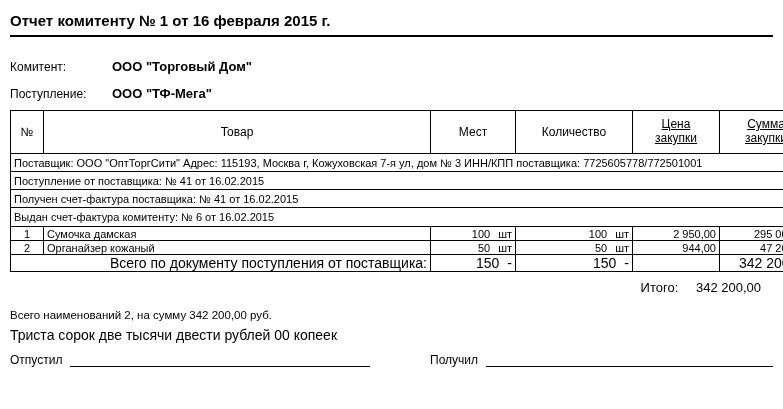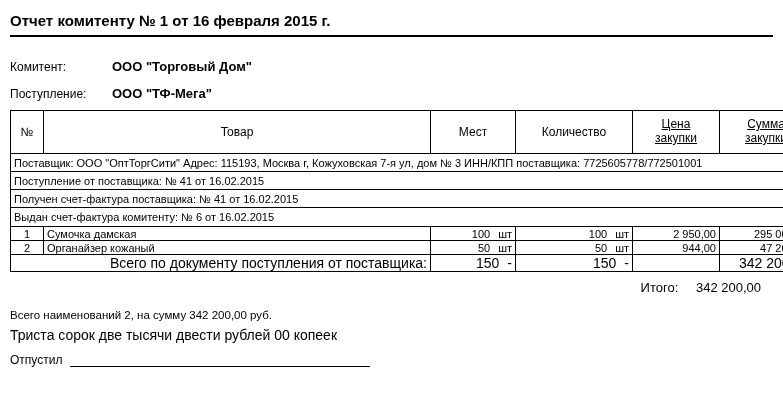--- a/index.html
+++ b/index.html
@@ -273,15 +273,19 @@
   <div class="summary">
     <div class="sum-line-1">Всего наименований 2, на сумму 342 200,00 руб.</div>
     <div class="sum-line-2">Триста сорок две тысячи двести рублей 00 копеек</div>
   </div>
 
   <div class="signatures">
     <div class="sig left">
       <span class="label">Отпустил</span>
       <span class="line"></span>
     </div>
+    <div class="sig right">
+      <span class="label">Получил</span>
+      <span class="line"></span>
+    </div>
   </div>
 
 </div>
 
 </body></html>

